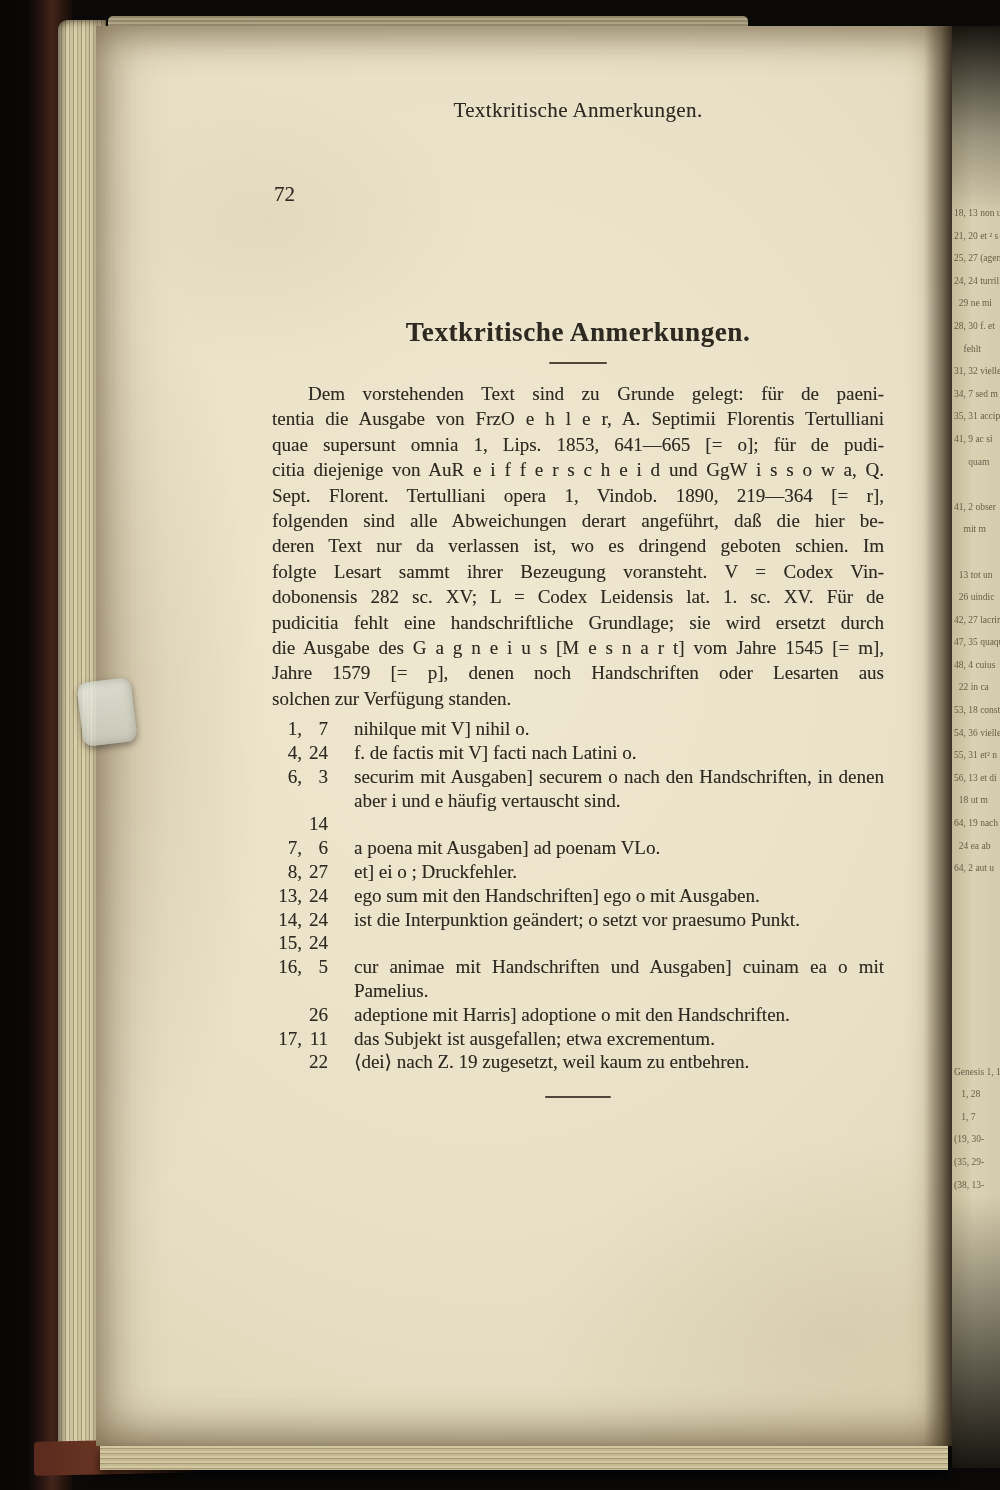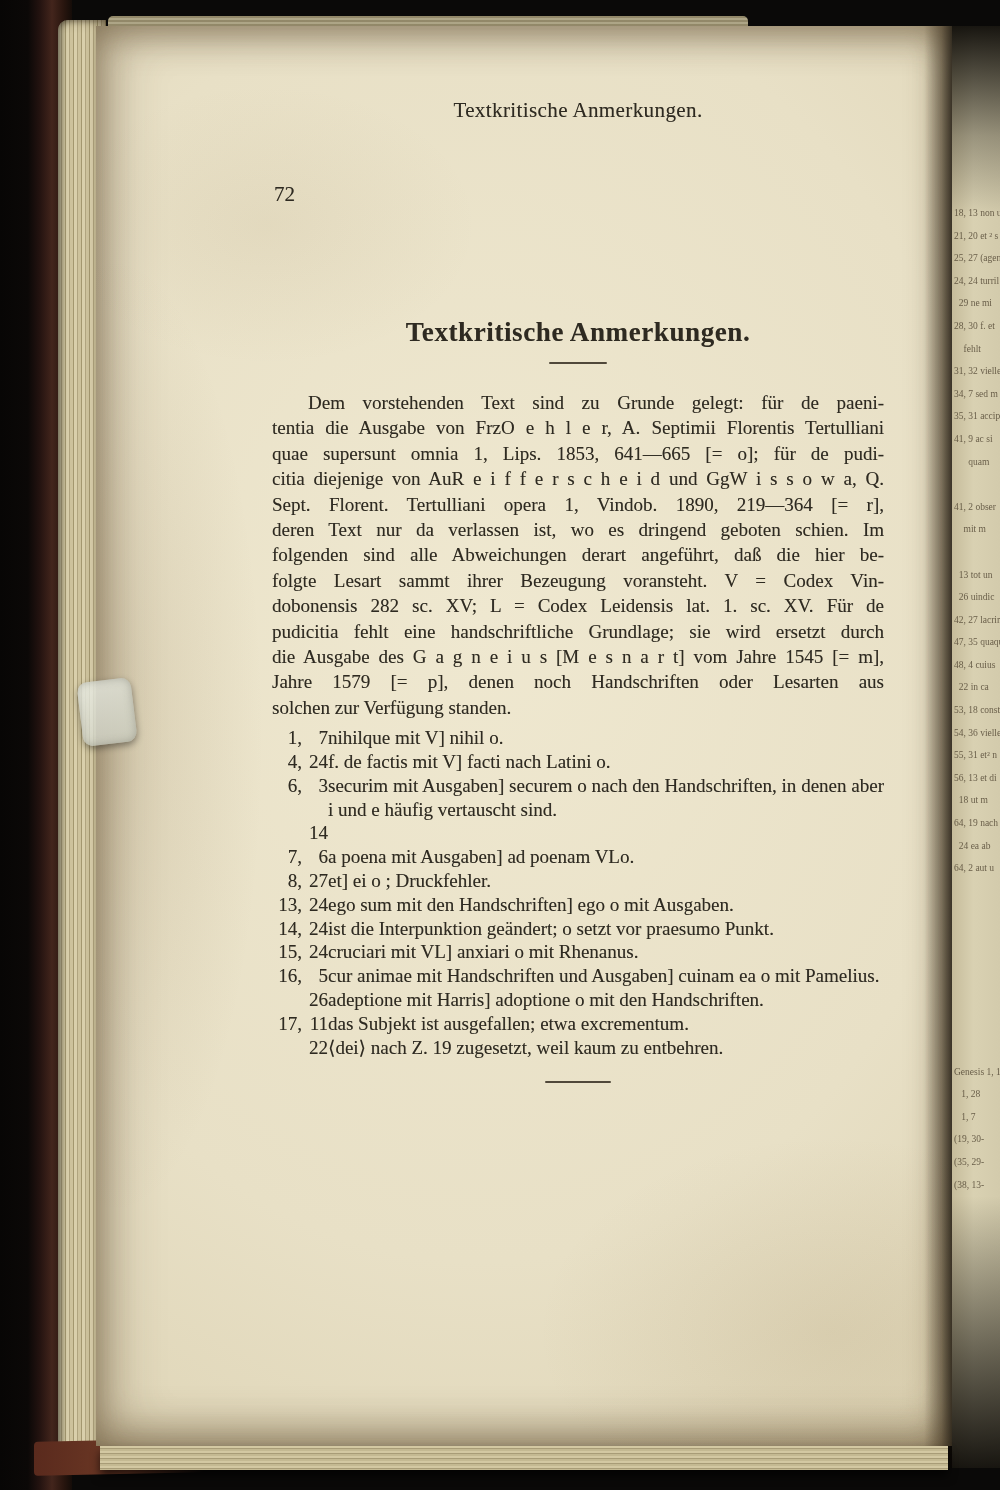--- a/index.html
+++ b/index.html
@@ -61,29 +61,29 @@
   }
   .header-row { position: relative; padding-top: 72px; height: 24px; font-size: 21px; }
   .page-number { position: absolute; left: 2px; top: 156px; }
   .running-header { text-align: center; letter-spacing: .4px; }
   .section-title {
     margin-top: 192px; text-align: center;
     font-size: 27px; font-weight: bold; letter-spacing: .6px; line-height: 36px;
   }
   .rule { width: 58px; height: 2px; background: #50483a; margin: 12px auto 0; border-radius: 1px; }
   .rule.end { margin-top: 22px; width: 66px; }
-  .intro { margin-top: 26px; line-height: 25.4px; }
+  .intro { margin-top: 17px; line-height: 25.4px; }
   .intro-line { text-align: justify; text-align-last: justify; }
   .intro-line:first-child { text-indent: 36px; }
   .intro-line:last-child { text-align-last: left; }
   .notes { margin-top: 6px; line-height: 23.8px; }
   .note-item { display: flex; }
   .note-ch { width: 30px; text-align: right; flex: none; }
   .note-ln { width: 26px; text-align: right; flex: none; }
-  .note-text { flex: 1; margin-left: 0; text-align: justify; }
+  .note-text { flex: 1; margin-left: 26px; text-align: justify; }
   
   .page-gutter-shadow {
     position: absolute; left: 924px; top: 26px; width: 32px; height: 1442px;
     background: linear-gradient(90deg, rgba(30,20,8,0) 0%, rgba(30,20,8,.38) 55%, rgba(8,5,2,.8) 100%);
   }
   .adjacent-page {
     position: absolute; left: 952px; top: 26px; width: 48px; height: 1442px;
     background: linear-gradient(90deg, #c6bc9b, #d9d1b2 45%, #d3cbac);
   }
   .adjacent-shade {
@@ -122,22 +122,22 @@
 
       <div class="rule"></div>
 
       <div class="intro">
 
       <div class="intro-line">Dem vorstehenden Text sind zu Grunde gelegt: für de paeni-</div>
           <div class="intro-line">tentia die Ausgabe von FrzO e h l e r, A. Septimii Florentis Tertulliani</div>
           <div class="intro-line">quae supersunt omnia 1, Lips. 1853, 641—665 [= o]; für de pudi-</div>
           <div class="intro-line">citia diejenige von AuR e i f f e r s c h e i d und GgW i s s o w a, Q.</div>
           <div class="intro-line">Sept. Florent. Tertulliani opera 1, Vindob. 1890, 219—364 [= r],</div>
+          <div class="intro-line">folgenden sind alle Abweichungen derart angeführt, daß die hier be-</div>
           <div class="intro-line">deren Text nur da verlassen ist, wo es dringend geboten schien. Im</div>
-          <div class="intro-line">folgenden sind alle Abweichungen derart angeführt, daß die hier be-</div>
           <div class="intro-line">folgte Lesart sammt ihrer Bezeugung voransteht. V = Codex Vin-</div>
           <div class="intro-line">dobonensis 282 sc. XV; L = Codex Leidensis lat. 1. sc. XV. Für de</div>
           <div class="intro-line">pudicitia fehlt eine handschriftliche Grundlage; sie wird ersetzt durch</div>
           <div class="intro-line">die Ausgabe des G a g n e i u s [M e s n a r t] vom Jahre 1545 [= m],</div>
           <div class="intro-line">Jahre 1579 [= p], denen noch Handschriften oder Lesarten aus</div>
           <div class="intro-line">solchen zur Verfügung standen.</div>
         </div>
 
       <div class="notes">
 
@@ -176,21 +176,20 @@
           <div class="note-text">ego sum mit den Handschriften] ego o mit Ausgaben.</div>
         </div>
           <div class="note-item">
           <span class="note-ch">14,</span>
           <span class="note-ln">24</span>
           <div class="note-text">ist die Interpunktion geändert; o setzt vor praesumo Punkt.</div>
         </div>
           <div class="note-item">
           <span class="note-ch">15,</span>
           <span class="note-ln">24</span>
-          <div class="note-text">cruciari mit VL] anxiari o mit Rhenanus.</div>
         </div>
           <div class="note-item">
           <span class="note-ch">16,</span>
           <span class="note-ln">5</span>
           <div class="note-text">cur animae mit Handschriften und Ausgaben] cuinam ea o mit Pamelius.</div>
         </div>
           <div class="note-item">
           <span class="note-ch"></span>
           <span class="note-ln">26</span>
           <div class="note-text">adeptione mit Harris] adoptione o mit den Handschriften.</div>

